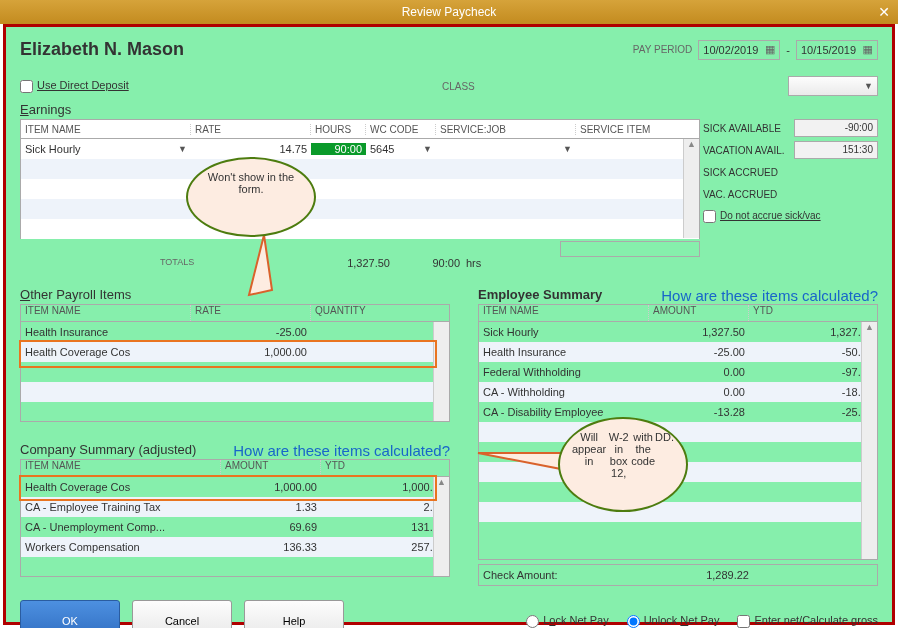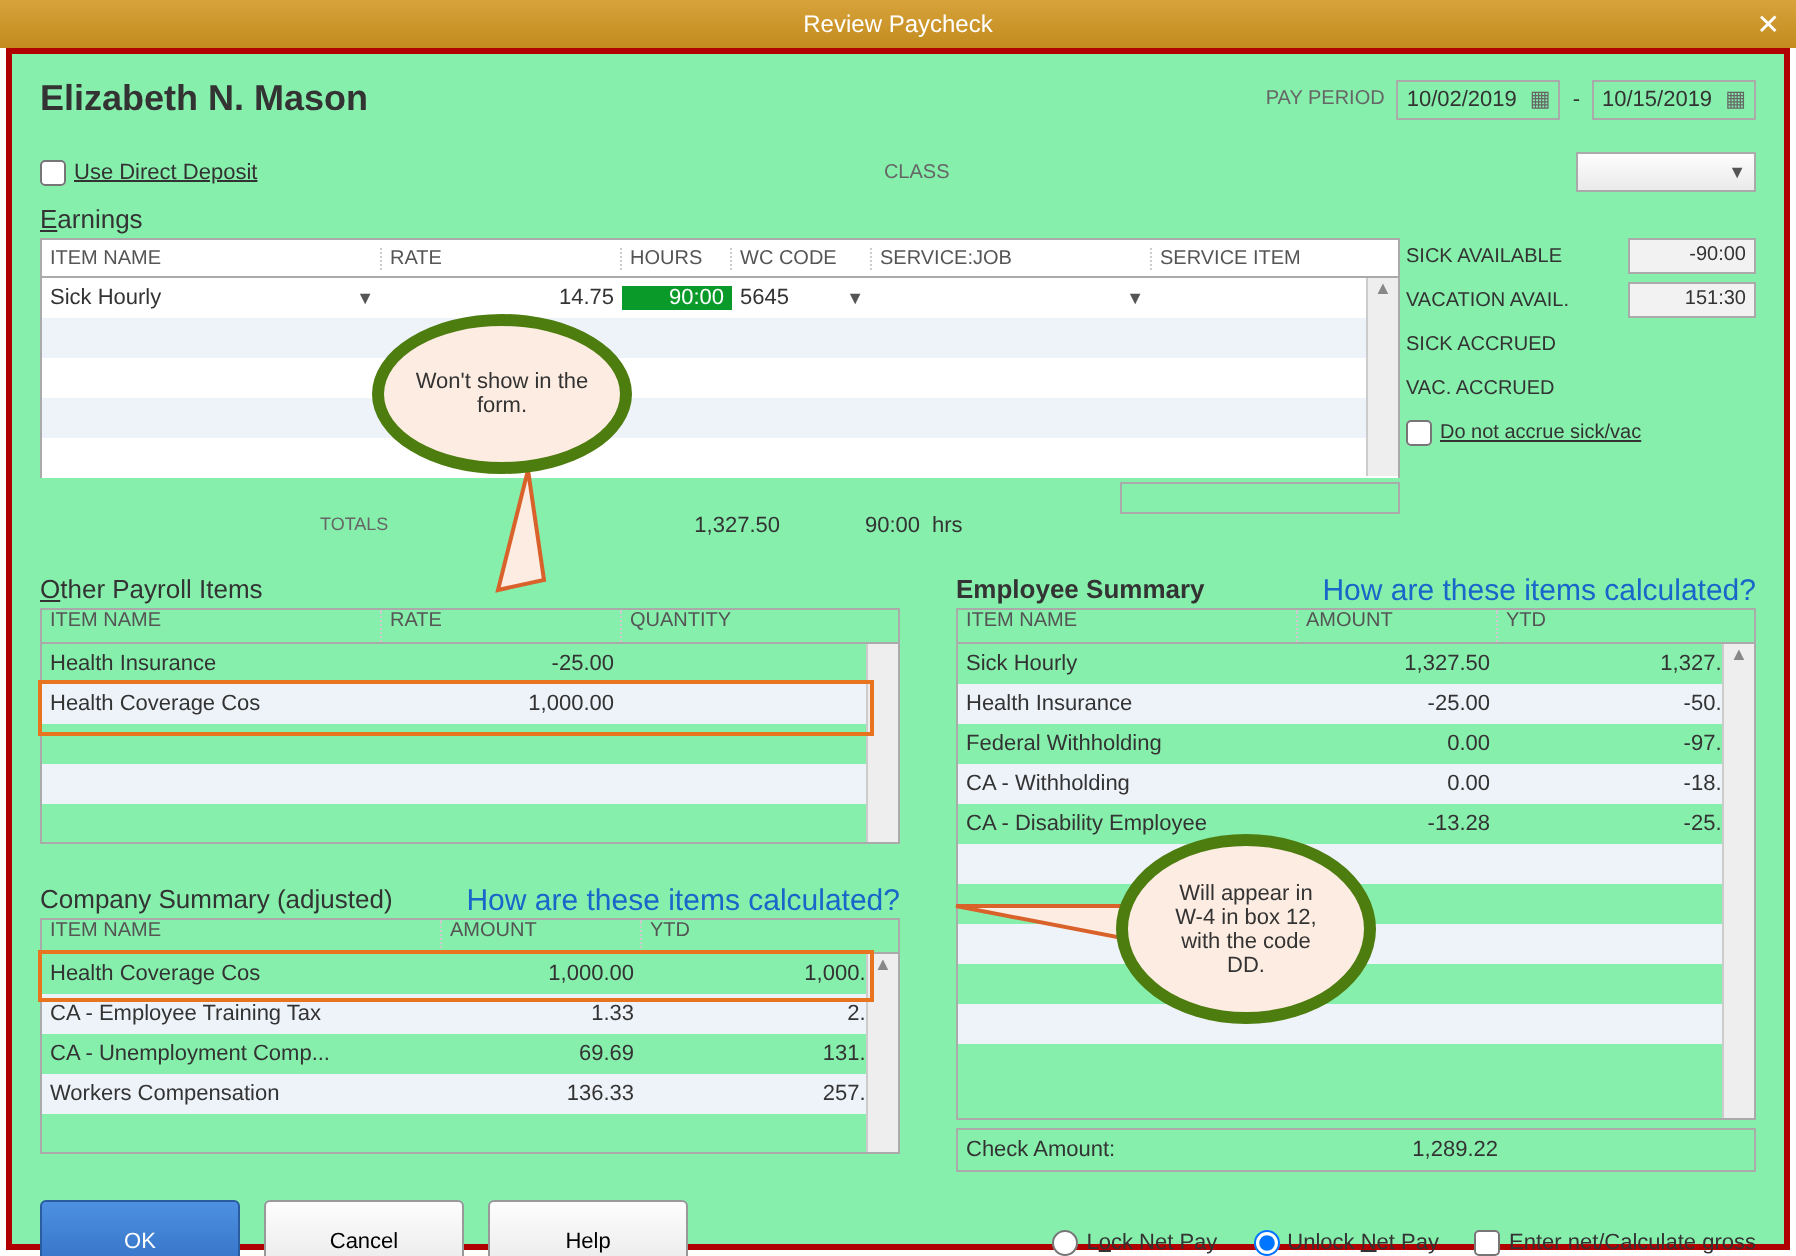--- a/index.html
+++ b/index.html
@@ -22,41 +22,41 @@
   .earn-row { display:flex; height:20px; align-items:center; background:#fff;}
   .earn-row > div { padding:0 4px;}
   .stripe { background:#eef3fa;}
   .dropdown { display:flex; justify-content:space-between; align-items:center; width:100%;}
   .chev { font-size:9px; color:#555;}
   .hours-green { background:#0a9a2a; color:#fff; text-align:right; padding:0 4px;}
   .scroll-stub { position:absolute; right:0; top:0; width:16px; height:100%; background:#eee; border-left:1px solid #ccc;}
   .totals-row { display:flex; height:18px; align-items:flex-start; padding-left:140px; font-size:11px;}
   .right-panel { position:absolute; top:90px; right:14px; width:175px; font-size:10px;}
   .right-panel .line { display:flex; justify-content:space-between; align-items:center; height:22px;}
-  .valbox { width:64px; height:18px; border:1px solid #aaa; background:#f2f2f2; text-align:right; padding:0 4px; line-height:16px;}
+  .valbox { width:84px; height:18px; border:1px solid #aaa; background:#f2f2f2; text-align:right; padding:0 4px; line-height:16px;}
   .two-col { display:flex; gap:28px; margin-top:6px;}
   .leftcol { width:430px;}
   .rightcol { flex:1;}
   .mini-grid-head { display:flex; border:1px solid #aaa; height:18px;}
   .mini-grid-head > div { font-size:10px; color:#555; padding:0 4px; border-right:1px dotted #ccc;}
   .mini-body { border:1px solid #aaa; border-top:none; position:relative;}
   .mini-row { display:flex; height:20px; align-items:center;}
   .mini-row > div { padding:0 4px;}
   .orange-box { border:2px solid #e97420; position:absolute; pointer-events:none;}
   .link { color:#1866c9; font-size:15px; cursor:pointer;}
   .comp-head-row { display:flex; justify-content:space-between; align-items:flex-end;}
   .emp-sum-body { border:1px solid #aaa; border-top:none; position:relative; height:238px;}
   .check-amt { border:1px solid #aaa; height:22px; display:flex; align-items:center; margin-top:4px;}
   .buttons { display:flex; gap:12px; margin-top:14px; align-items:center;}
   .btn { width:100px; height:42px; border:1px solid #999; background:linear-gradient(#fdfdfd,#e6e6e6); border-radius:3px; cursor:pointer; font-size:11px;}
   .btn-primary { background:linear-gradient(#4d90e0,#2f6cc0); color:#fff; border-color:#2a5ca0;}
   .radio-row { display:flex; align-items:center; gap:18px; font-size:11px;}
   input[type=radio],input[type=checkbox]{margin-right:4px; vertical-align:middle;}
   .class-select { width:90px; height:20px; border:1px solid #aaa; background:linear-gradient(#fdfdfd,#eaeaea); display:inline-flex; align-items:center; justify-content:flex-end; padding:0 4px;}
-  .callout { position:absolute; background:#fdece1; border:6px solid #4d7c0f; border-radius:50%/50%; display:flex; align-items:center; justify-content:center; text-align:center; font-size:11px; color:#333; padding:12px; z-index:5;}
+  .callout { position:absolute; background:#fdece1; border:2px solid #4d7c0f; border-radius:50%/50%; display:flex; align-items:flex-start; justify-content:center; text-align:center; font-size:11px; color:#333; padding:12px; z-index:5;}
   .num-right { text-align:right;}
   .svc-line { display:flex; justify-content:flex-end; margin-top:2px;}
   .borderless-dropdown { border:1px solid #aaa; width:140px; height:16px;}
 </style>
 </head>
 <body>
 
 <div class="window">
   <div class="titlebar">
     <span>Review Paycheck</span>
@@ -294,23 +294,23 @@
       </div>
     </div>
 
     <div class="callout" style="left:180px;top:130px;width:130px;height:80px">
       <span>Won't show in the form.</span>
     </div>
     <svg style="position:absolute;left:238px;top:208px;z-index:4" width="40" height="70">
       <path d="M20 0 L5 60 L28 55 Z" fill="#fdece1" stroke="#d9622b" stroke-width="2"></path>
     </svg>
 
-    <div class="callout" style="left:552px;top:390px;width:130px;height:95px;flex-direction:column">
+    <div class="callout" style="left:552px;top:390px;width:130px;height:95px;flex-direction:row">
       <span>Will appear in</span>
-        <span>W-4 in box 12,</span>
+        <span>W-2 in box 12,</span>
         <span>with the code</span>
         <span>DD.</span>
     </div>
     <svg style="position:absolute;left:470px;top:418px;z-index:4" width="90" height="30">
       <path d="M88 8 L2 8 L85 24 Z" fill="#fdece1" stroke="#d9622b" stroke-width="2"></path>
     </svg>
 
   </div>
 </div>
 

